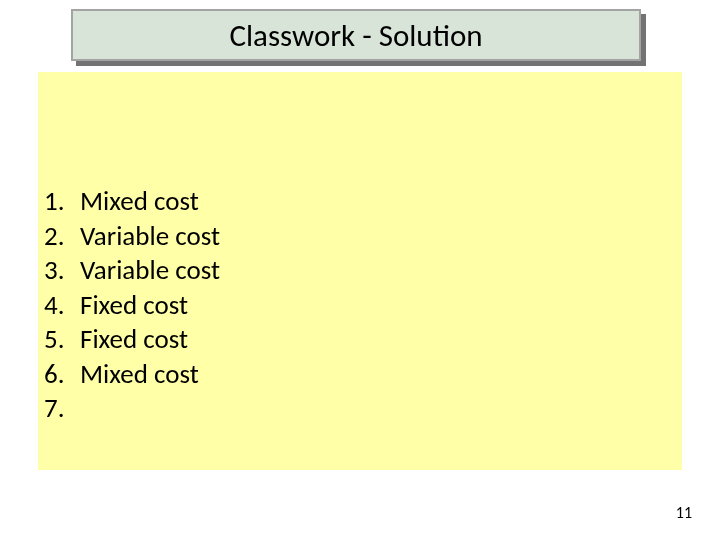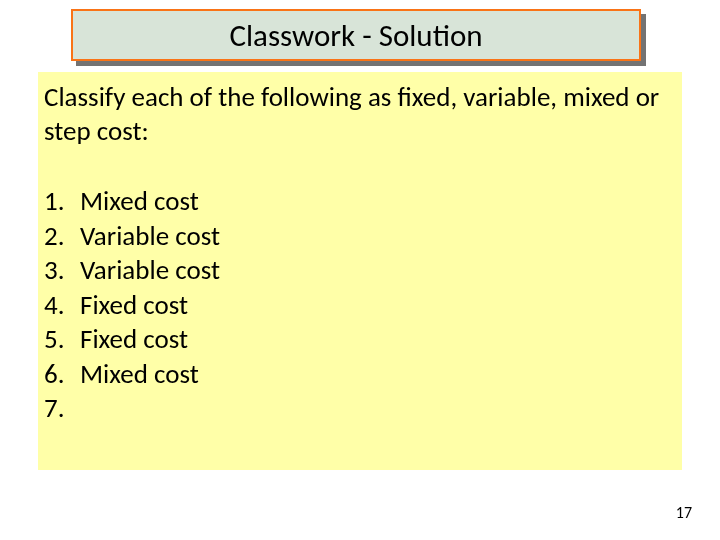--- a/index.html
+++ b/index.html
@@ -34,21 +34,21 @@
     background: #000;
     opacity: 0.55;
   }
   .title-box {
     position: absolute;
     left: 71px;
     top: 9px;
     width: 570px;
     height: 52px;
     background: #d8e4d8;
-    border: 2px solid #f97316;
+    border: 2px solid #a3a3a3;
     box-sizing: border-box;
     display: flex;
     align-items: center;
     justify-content: center;
   }
   .title-text {
     font-size: 31px;
     line-height: 1;
   }
   .instruction {
@@ -84,21 +84,20 @@
 
 <div class="slide">
 
   <div class="content-bg"></div>
 
   <div class="title-shadow"></div>
   <div class="title-box">
     <span class="title-text">Classwork - Solution</span>
   </div>
 
-  <div class="instruction">Classify each of the following as fixed, variable, mixed or step cost:</div>
 
   <div class="list">
     <div class="row">
       <span class="num">1.</span>
       <span>Mixed cost</span>
     </div>
     <div class="row">
       <span class="num">2.</span>
       <span>Variable cost</span>
     </div>
@@ -116,15 +115,15 @@
     </div>
     <div class="row">
       <span class="num">6.</span>
       <span>Mixed cost</span>
     </div>
     <div class="row">
       <span class="num">7.</span>
     </div>
   </div>
 
-  <div class="page-num">17</div>
+  <div class="page-num">11</div>
 
 </div>
 
 </body></html>

